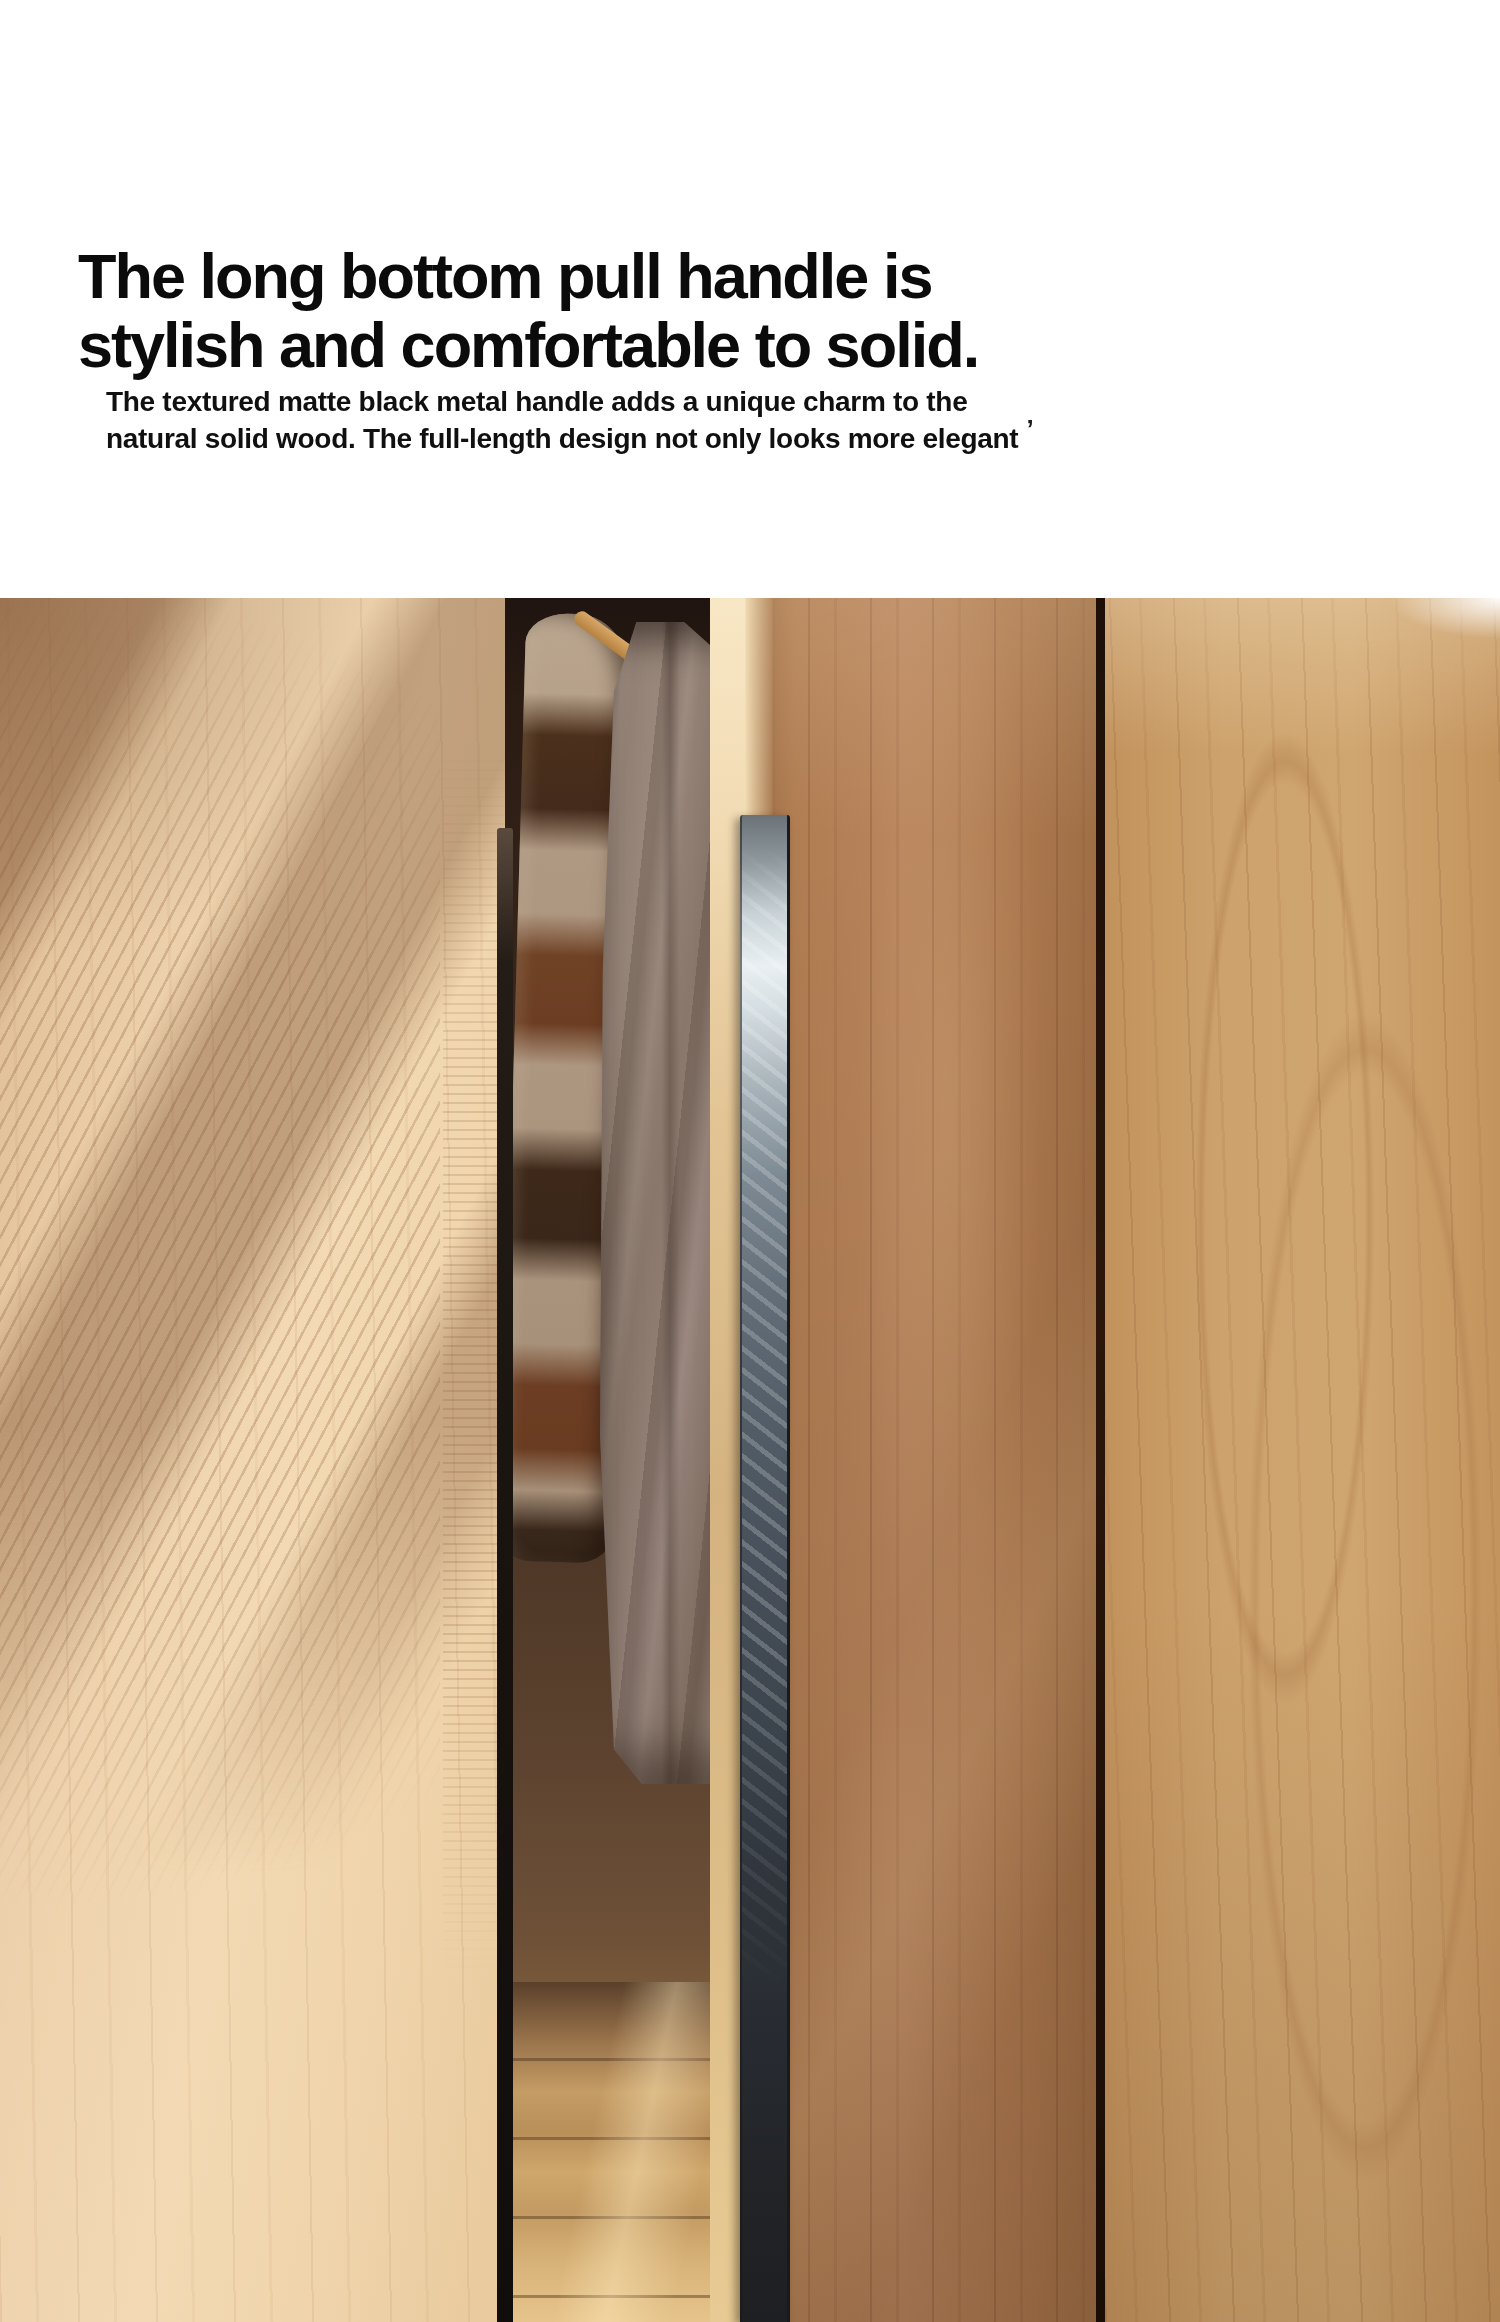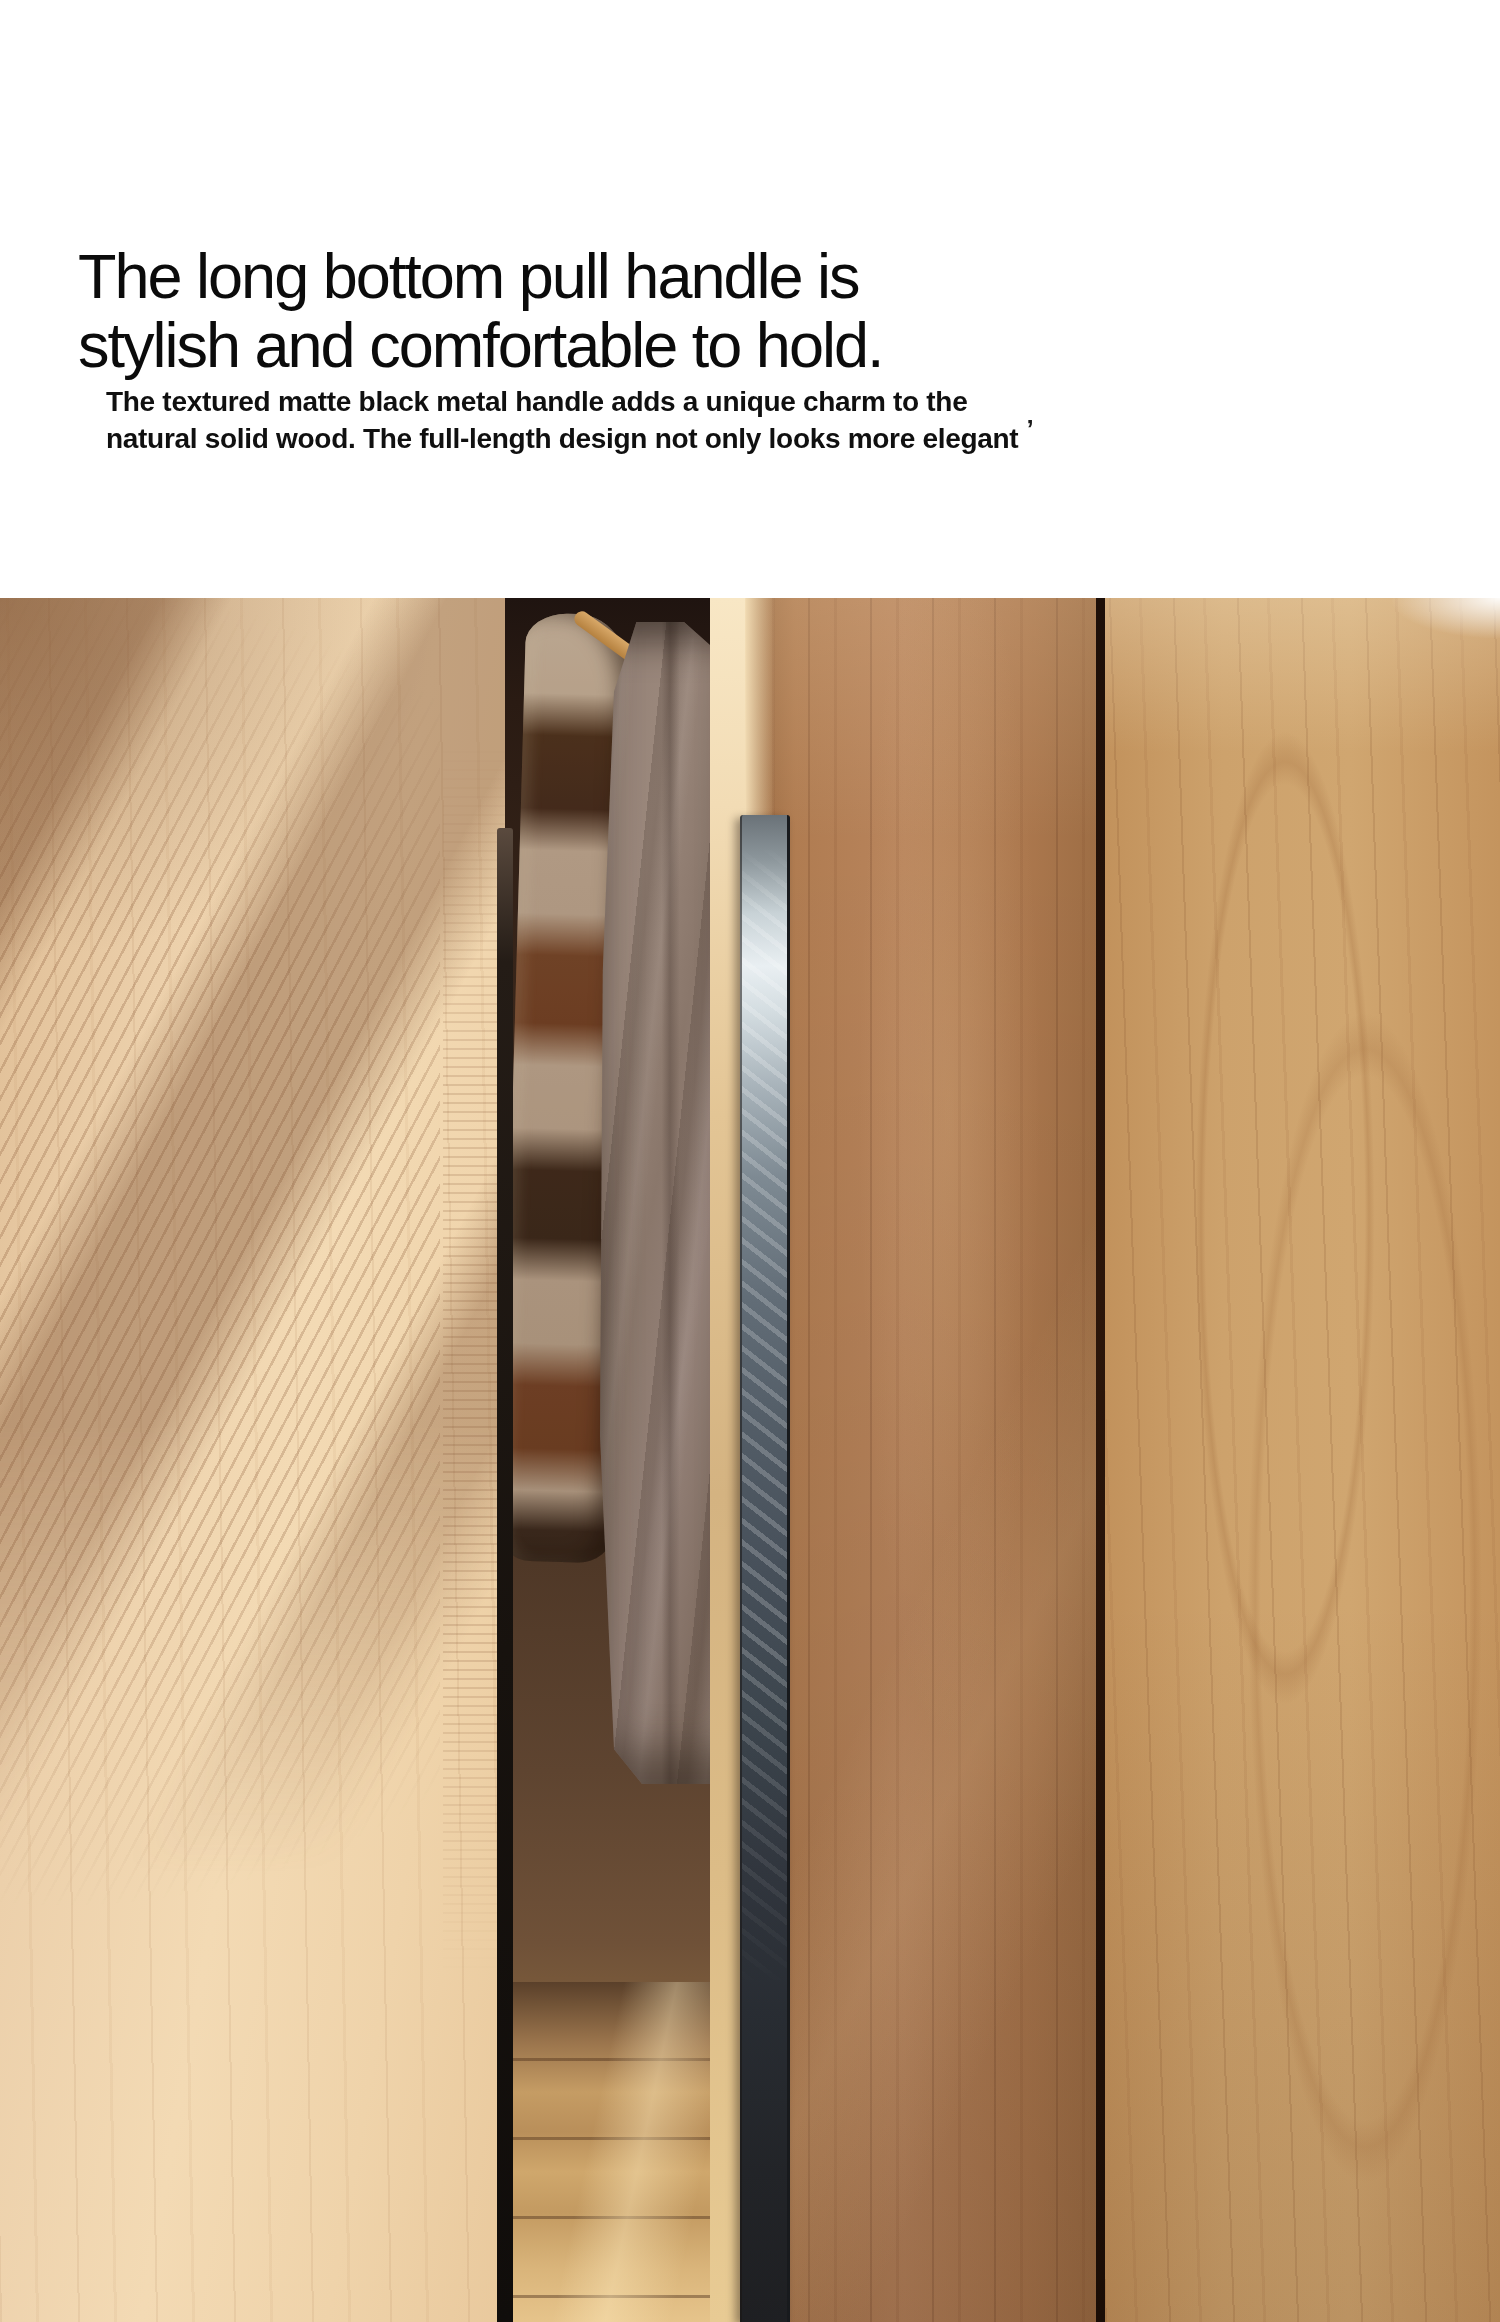--- a/index.html
+++ b/index.html
@@ -4,21 +4,21 @@
 <style>
   html,body{margin:0;padding:0;}
   body{
     width:1500px;height:2322px;position:relative;overflow:hidden;
     background:#ffffff;
     font-family:"Liberation Sans","DejaVu Sans",sans-serif;
   }
   
   .title{
     position:absolute;left:78px;top:200px;
-    font-size:63px;line-height:69px;font-weight:400;
+    font-size:63px;line-height:69px;font-weight:700;
     letter-spacing:-2px;color:#0b0b0b;white-space:nowrap;
   }
   .desc{
     position:absolute;left:106px;top:383px;
     font-size:28px;line-height:37px;font-weight:700;
     letter-spacing:-0.3px;color:#101010;white-space:nowrap;
   }
   .stray{
     display:inline-block;margin-left:8px;transform:translateY(-10px);
     font-size:26px;font-weight:700;color:#1a1a1a;
@@ -180,21 +180,21 @@
     left:1392px;top:0;width:108px;height:40px;z-index:5;
     background:radial-gradient(ellipse at top right, rgba(255,255,255,0.95), rgba(255,255,255,0) 72%);
   }
 </style>
 </head>
 <body>
 
 <header>
   <h1 class="title">
     <div>The long bottom pull handle is</div>
-    <div>stylish and comfortable to hold.</div>
+    <div>stylish and comfortable to solid.</div>
   </h1>
   <div class="desc">
     <div>The textured matte black metal handle adds a unique charm to the</div>
     <div><span>natural solid wood. The full-length design not only looks more elegant</span><span class="stray">’</span></div>
   </div>
 </header>
 
 <figure class="photo" style="margin:0">
   <div class="left-door">
     <div class="left-door-grain"></div>

